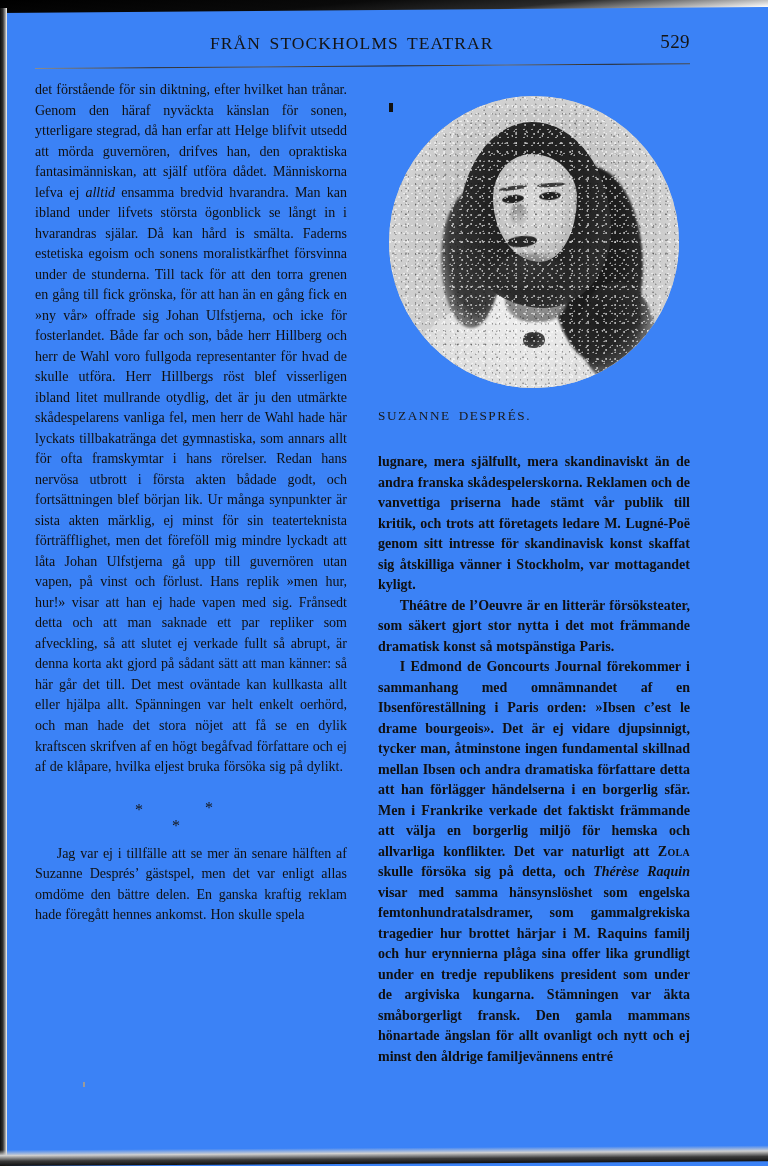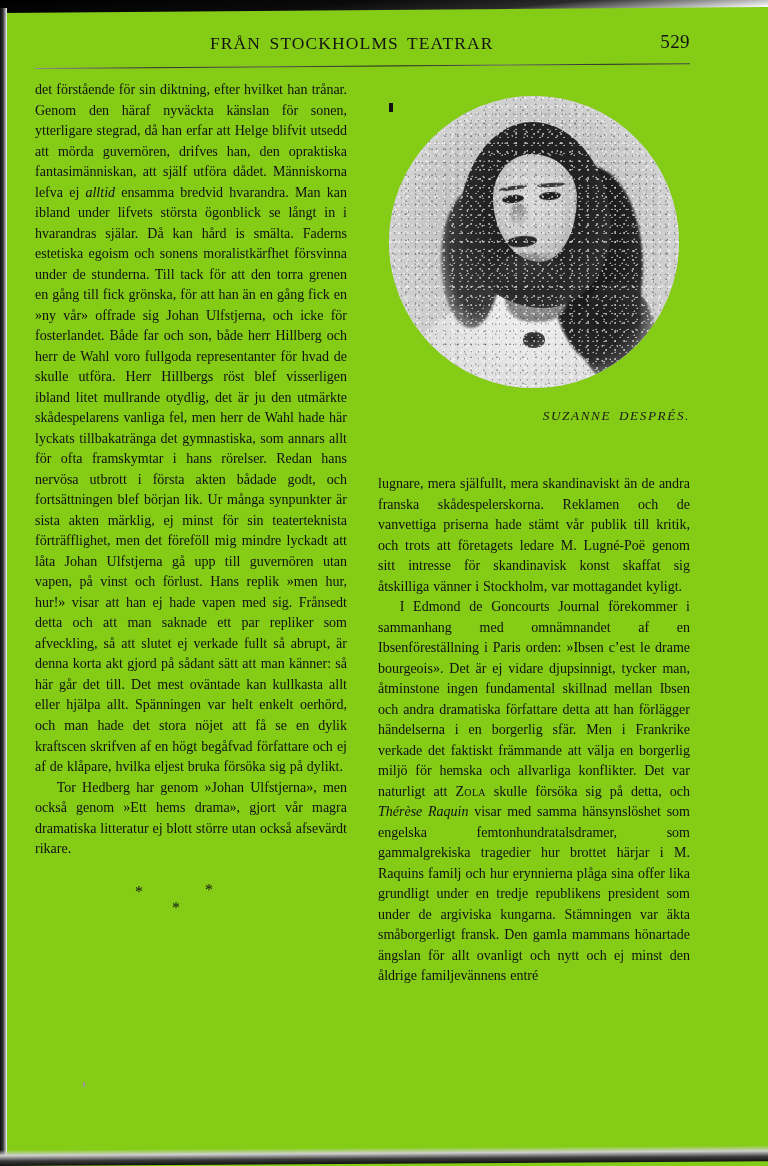--- a/index.html
+++ b/index.html
@@ -12,21 +12,21 @@
     height: 1166px;
     overflow: hidden;
     font-family: "Liberation Serif", "DejaVu Serif", serif;
     color: #0b0b0b;
   }
 
   .page {
     position: relative;
     width: 768px;
     height: 1166px;
-    background: #84cc16;
+    background: #3b82f6;
     overflow: hidden;
   }
 
   
   .scan-top-band {
     position: absolute;
     left: 0; top: 0;
     width: 768px; height: 13px;
     background: linear-gradient(175deg, #000 0%, #0a0a0a 45%, #2a2a2a 70%, #ffffff 100%);
     transform: skewY(-0.45deg);
@@ -302,27 +302,26 @@
   }
   .p-vignette {
     position: absolute;
     inset: -2px;
     border-radius: 50%;
     background: radial-gradient(circle at 50% 50%, rgba(255,255,255,0) 62%, rgba(255,255,255,0.35) 86%, rgba(255,255,255,0.95) 99%, #fff 100%);
   }
 
   .fig-caption {
     margin-top: 20px;
-    text-align: right;
+    text-align: left;
     font-size: 13.2px;
     letter-spacing: 1.6px;
     word-spacing: 3px;
     color: #1a1a1a;
     font-family: "Liberation Serif", "DejaVu Serif", serif;
-    font-style: italic;
   }
 </style>
 </head>
 <body>
 
 <div class="page">
 
   <div class="scan-top-band"></div>
   <div class="scan-left-edge"></div>
   <div class="scan-bottom-shadow"></div>
@@ -360,29 +359,30 @@
   </div>
 
   <div class="scan-speck" style="left:389px; top:103px; width:4px; height:9px;"></div>
   <div class="scan-speck" style="left:83px; top:1082px; width:2px; height:5px; background:#9a9a9a;"></div>
 
   <div class="columns">
 
     <div class="col col-left">
       <p class="body-par"><span>det förstående för sin diktning, efter hvilket han trånar. Genom den häraf nyväckta känslan för sonen, ytterligare stegrad, då han erfar att Helge blifvit utsedd att mörda guvernören, drifves han, den opraktiska fantasimänniskan, att själf utföra dådet. Människorna lefva ej </span><i>alltid</i><span> ensamma bredvid hvarandra. Man kan ibland under lifvets största ögonblick se långt in i hvarandras själar. Då kan hård is smälta. Faderns estetiska egoism och sonens moralistkärfhet försvinna under de stunderna. Till tack för att den torra grenen en gång till fick grönska, för att han än en gång fick en »ny vår» offrade sig Johan Ulfstjerna, och icke för fosterlandet. Både far och son, både herr Hillberg och herr de Wahl voro fullgoda representanter för hvad de skulle utföra. Herr Hillbergs röst blef visserligen ibland litet mullrande otydlig, det är ju den utmärkte skådespelarens vanliga fel, men herr de Wahl hade här lyckats tillbakatränga det gymnastiska, som annars allt för ofta framskymtar i hans rörelser. Redan hans nervösa utbrott i första akten bådade godt, och fortsättningen blef början lik. Ur många synpunkter är sista akten märklig, ej minst för sin teaterteknista förträfflighet, men det föreföll mig mindre lyckadt att låta Johan Ulfstjerna gå upp till guvernören utan vapen, på vinst och förlust. Hans replik »men hur, hur!» visar att han ej hade vapen med sig. Frånsedt detta och att man saknade ett par repliker som afveckling, så att slutet ej verkade fullt så abrupt, är denna korta akt gjord på sådant sätt att man känner: så här går det till. Det mest oväntade kan kullkasta allt eller hjälpa allt. Spänningen var helt enkelt oerhörd, och man hade det stora nöjet att få se en dylik kraftscen skrifven af en högt begåfvad författare och ej af de klåpare, hvilka eljest bruka försöka sig på dylikt.</span></p>
 
-      <p class="body-par indent">Tor Hedberg har genom »Johan Ulfstjerna», men också genom »Ett hems drama», gjort vår magra dramatiska litteratur ej blott större utan också afsevärdt rikare.</p>
 
       <div class="asterism">
         <span class="ast-l">*</span>
         <span class="ast-r">*</span>
         <span class="ast-b">*</span>
       </div>
 
+      <p class="body-par indent">Jag var ej i tillfälle att se mer än senare hälften af Suzanne Després’ gästspel, men det var enligt allas omdöme den bättre delen. En ganska kraftig reklam hade föregått hennes ankomst. Hon skulle spela</p>
     </div>
 
-    <div class="col col-right" style="top:394px;">
+    <div class="col col-right" style="top:372px;font-weight:bold;">
       <p class="body-par">lugnare, mera själfullt, mera skandinaviskt än de andra franska skådespelerskorna. Reklamen och de vanvettiga priserna hade stämt vår publik till kritik, och trots att företagets ledare M. Lugné-Poë genom sitt intresse för skandinavisk konst skaffat sig åtskilliga vänner i Stockholm, var mottagandet kyligt.</p>
+      <p class="body-par indent">Théâtre de l’Oeuvre är en litterär försöksteater, som säkert gjort stor nytta i det mot främmande dramatisk konst så motspänstiga Paris.</p>
       <p class="body-par indent"><span>I Edmond de Goncourts Journal förekommer i sammanhang med omnämnandet af en Ibsenföreställning i Paris orden: »Ibsen c’est le drame bourgeois». Det är ej vidare djupsinnigt, tycker man, åtminstone ingen fundamental skillnad mellan Ibsen och andra dramatiska författare detta att han förlägger händelserna i en borgerlig sfär. Men i Frankrike verkade det faktiskt främmande att välja en borgerlig miljö för hemska och allvarliga konflikter. Det var naturligt att </span><span class="smallcaps">Zola</span><span> skulle försöka sig på detta, och </span><i>Thérèse Raquin</i><span> visar med samma hänsynslöshet som engelska femtonhundratalsdramer, som gammalgrekiska tragedier hur brottet härjar i M. Raquins familj och hur erynnierna plåga sina offer lika grundligt under en tredje republikens president som under de argiviska kungarna. Stämningen var äkta småborgerligt fransk. Den gamla mammans hönartade ängslan för allt ovanligt och nytt och ej minst den åldrige familjevännens entré</span></p>
     </div>
 
   </div>
 </div>
 
 </body></html>

